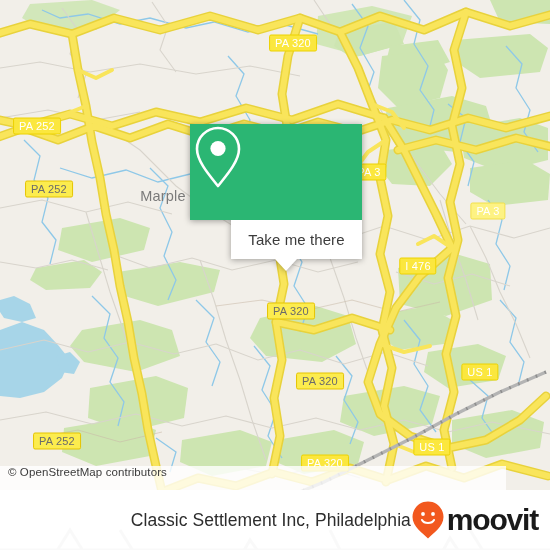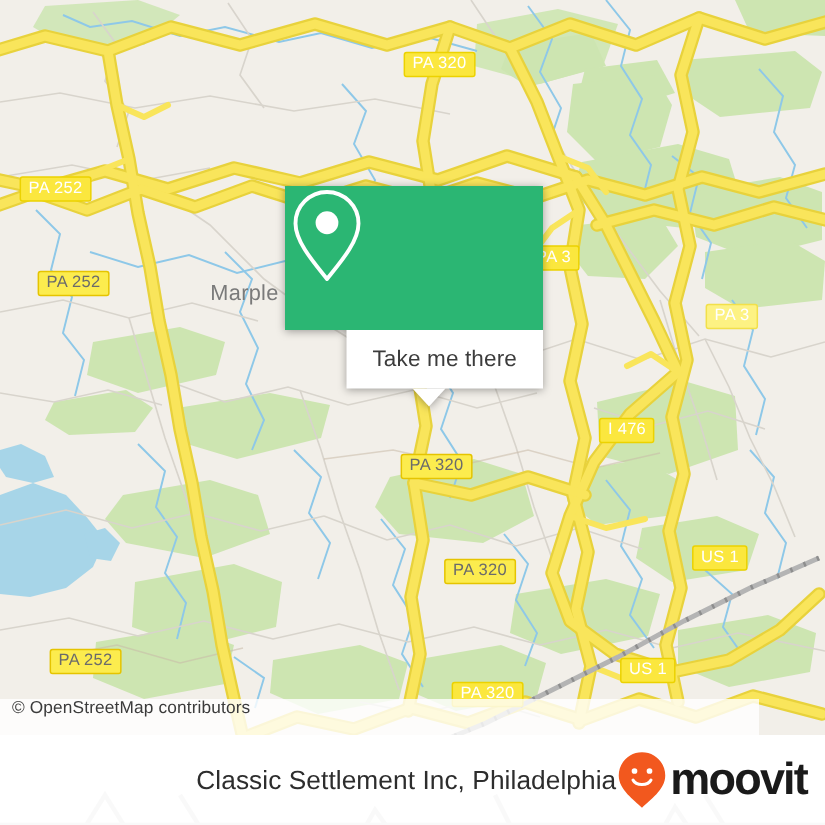--- a/index.html
+++ b/index.html
@@ -268,21 +268,21 @@
       </g>
     </svg>
 
     <div class="place-label" style="left:163px; top:196px;">Marple</div>
 
     <div class="shield major" style="left:293px; top:43px;">PA 320</div>
     <div class="shield major" style="left:37px;  top:126px;">PA 252</div>
     <div class="shield" style="left:49px;  top:189px;">PA 252</div>
     <div class="shield major" style="left:369px; top:172px;">PA 3</div>
     <div class="shield pale" style="left:488px; top:211px;">PA 3</div>
-    <div class="shield major" style="left:418px; top:287px;">I 476</div>
+    <div class="shield major" style="left:418px; top:266px;">I 476</div>
     <div class="shield" style="left:291px; top:311px;">PA 320</div>
     <div class="shield" style="left:320px; top:381px;">PA 320</div>
     <div class="shield major" style="left:480px; top:372px;">US 1</div>
     <div class="shield major" style="left:432px; top:447px;">US 1</div>
     <div class="shield" style="left:57px;  top:441px;">PA 252</div>
     <div class="shield major" style="left:325px; top:463px;">PA 320</div>
 
     <div id="popup">
       <div id="popup-head">
         <svg width="56" height="66" viewBox="0 0 56 66">

